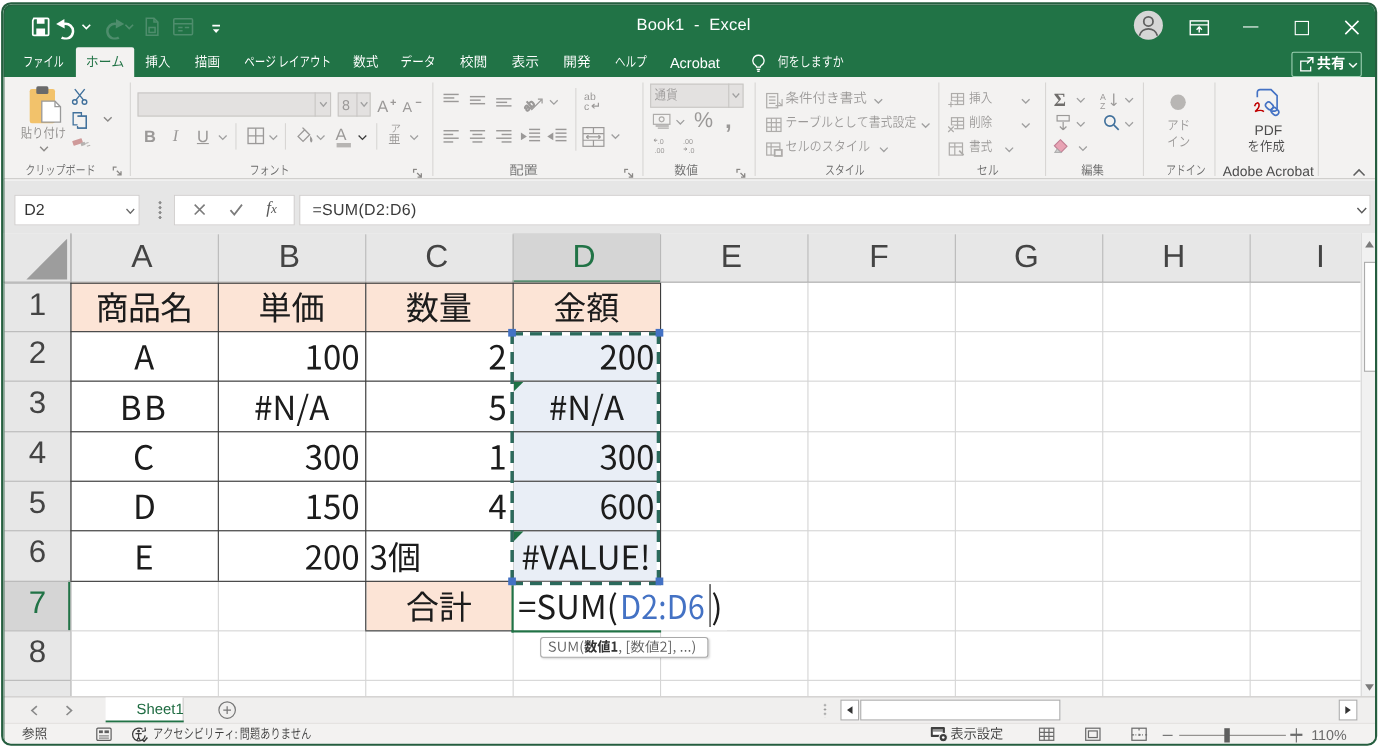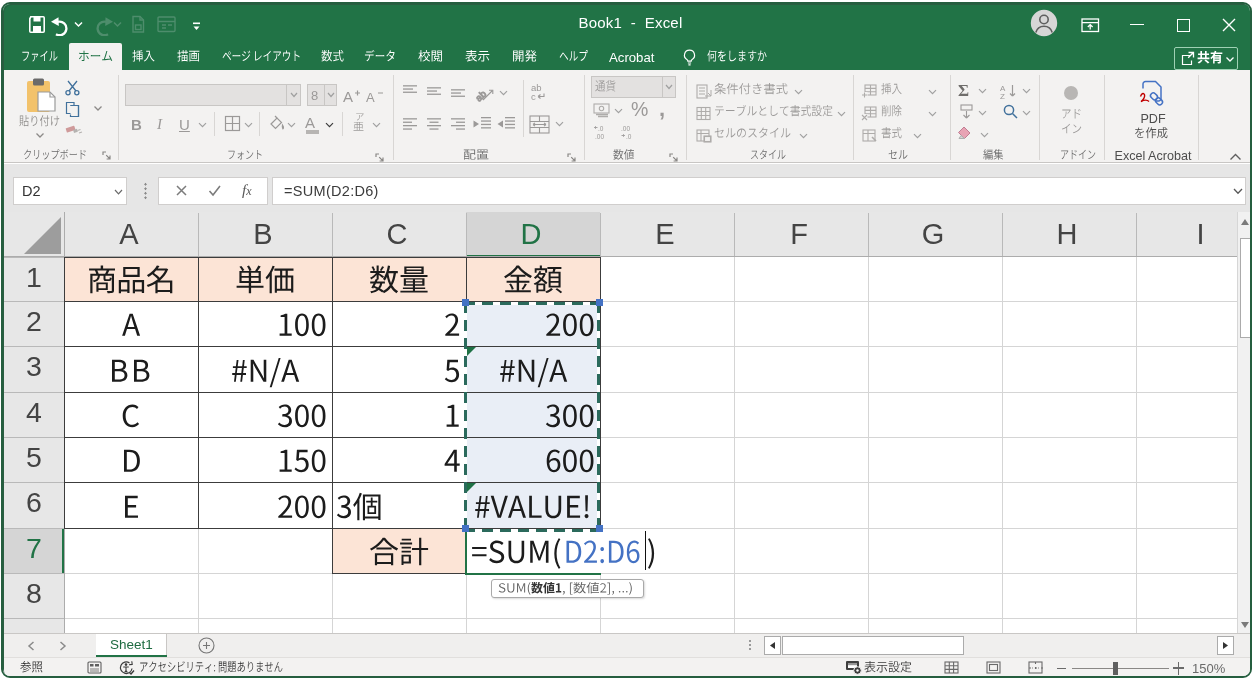--- a/index.html
+++ b/index.html
@@ -176,21 +176,21 @@
 <div style="position:absolute;left:979.8px;top:145.5px">
       <svg width="20" height="15" viewBox="0 0 20 15" style="overflow:visible;display:block">
         <path transform="translate(0,8.8) scale(0.8836,1)" d="M4.6 -9.0V-8.3H10.9V-9.0ZM3.3 -3.0C3.6 -2.3 3.8 -1.4 3.9 -0.9L4.5 -1.1C4.4 -1.6 4.2 -2.5 3.9 -3.2ZM1.1 -3.1C0.9 -2.1 0.7 -1.1 0.3 -0.3C0.5 -0.3 0.8 -0.2 0.9 -0.1C1.3 -0.8 1.6 -1.9 1.7 -3.0ZM5.0 -7.5V-4.9C5.0 -3.4 4.9 -1.3 3.7 0.3C3.9 0.4 4.2 0.6 4.3 0.7C5.1 -0.3 5.4 -1.6 5.6 -2.9V0.9H6.2V-1.4H7.1V0.8H7.7V-1.4H8.6V0.8H9.2V-1.4H10.2V0.1C10.2 0.2 10.2 0.3 10.1 0.3C10.0 0.3 9.8 0.3 9.4 0.3C9.5 0.4 9.6 0.7 9.7 0.9C10.1 0.9 10.4 0.9 10.6 0.8C10.8 0.7 10.9 0.5 10.9 0.2V-4.0H5.7L5.7 -4.9H10.6V-7.5ZM7.1 -2.0H6.2V-3.4H7.1ZM7.7 -2.0V-3.4H8.6V-2.0ZM9.2 -2.0V-3.4H10.2V-2.0ZM5.7 -6.9H9.9V-5.5H5.7ZM0.3 -4.6 0.4 -3.9 2.2 -4.0V0.9H2.9V-4.0L3.8 -4.1C3.9 -3.8 4.0 -3.5 4.0 -3.3L4.7 -3.6C4.5 -4.2 4.1 -5.2 3.6 -6.0L3.1 -5.8C3.3 -5.5 3.4 -5.1 3.6 -4.8L1.9 -4.7C2.7 -5.7 3.5 -7.0 4.2 -8.1L3.5 -8.4C3.2 -7.8 2.8 -7.0 2.3 -6.3C2.1 -6.5 1.9 -6.8 1.7 -7.0C2.1 -7.7 2.6 -8.7 3.0 -9.5L2.3 -9.7C2.1 -9.1 1.6 -8.1 1.3 -7.5L0.9 -7.9L0.5 -7.4C1.0 -6.9 1.6 -6.2 1.9 -5.6C1.7 -5.3 1.4 -4.9 1.2 -4.6Z M14.7 -9.7C14.2 -8.7 13.2 -7.3 11.9 -6.3C12.1 -6.2 12.4 -5.9 12.5 -5.8C12.9 -6.1 13.3 -6.5 13.6 -6.9V-3.4H17.0V-2.6H12.2V-2.0H16.3C15.2 -1.1 13.4 -0.3 12.0 0.1C12.1 0.3 12.4 0.6 12.5 0.8C14.0 0.3 15.8 -0.6 17.0 -1.7V0.9H17.8V-1.7C18.9 -0.7 20.8 0.2 22.3 0.7C22.4 0.5 22.6 0.2 22.8 0.0C21.3 -0.3 19.6 -1.1 18.5 -2.0H22.6V-2.6H17.8V-3.4H22.3V-4.0H17.9V-4.9H21.4V-5.5H17.9V-6.3H21.3V-6.9H17.9V-7.7H21.8V-8.3H17.9C18.1 -8.7 18.4 -9.2 18.6 -9.6L17.7 -9.7C17.6 -9.3 17.3 -8.8 17.1 -8.3H14.8C15.0 -8.8 15.3 -9.2 15.5 -9.6ZM17.2 -6.3V-5.5H14.4V-6.3ZM17.2 -6.9H14.4V-7.7H17.2ZM17.2 -4.9V-4.0H14.4V-4.9Z" fill="#6a6a6a"></path>
       </svg>
     </div>
 <div style="position:absolute;left:1057.0px;top:145.5px">
       <svg width="36" height="15" viewBox="0 0 36 15" style="overflow:visible;display:block">
         <path transform="translate(0,8.8) scale(0.7759,1)" d="M10.8 -7.8 10.2 -8.3C10.1 -8.3 9.7 -8.3 9.5 -8.3C8.8 -8.3 3.3 -8.3 2.8 -8.3C2.3 -8.3 1.9 -8.3 1.5 -8.4V-7.4C1.9 -7.4 2.3 -7.5 2.8 -7.5C3.3 -7.5 8.6 -7.5 9.5 -7.5C9.1 -6.7 8.0 -5.4 6.9 -4.8L7.6 -4.3C8.9 -5.2 10.0 -6.7 10.5 -7.5C10.5 -7.6 10.7 -7.7 10.8 -7.8ZM6.1 -6.3H5.2C5.2 -6.0 5.3 -5.8 5.3 -5.5C5.3 -3.6 5.0 -1.8 3.1 -0.7C2.8 -0.5 2.4 -0.3 2.1 -0.2L2.9 0.4C5.8 -1.0 6.1 -3.1 6.1 -6.3Z M19.2 -8.3 18.6 -8.0C19.0 -7.5 19.3 -6.9 19.6 -6.3L20.2 -6.6C19.9 -7.1 19.4 -7.9 19.2 -8.3ZM20.5 -8.9 20.0 -8.6C20.3 -8.1 20.7 -7.4 21.0 -6.9L21.6 -7.1C21.3 -7.7 20.8 -8.5 20.5 -8.9ZM15.2 -0.9C15.2 -0.4 15.2 0.1 15.1 0.5H16.1C16.1 0.1 16.1 -0.5 16.1 -0.9L16.0 -4.8C17.3 -4.4 19.4 -3.6 20.7 -2.9L21.0 -3.8C19.8 -4.4 17.6 -5.2 16.0 -5.7V-7.6C16.0 -7.9 16.1 -8.4 16.1 -8.8H15.1C15.2 -8.4 15.2 -7.9 15.2 -7.6C15.2 -6.6 15.2 -1.5 15.2 -0.9Z M24.2 -4.1 24.7 -3.3C26.3 -3.8 27.9 -4.5 29.1 -5.2V-0.9C29.1 -0.4 29.1 0.1 29.1 0.3H30.1C30.0 0.1 30.0 -0.4 30.0 -0.9V-5.8C31.2 -6.6 32.3 -7.5 33.2 -8.4L32.5 -9.0C31.7 -8.1 30.5 -7.1 29.3 -6.3C28.0 -5.5 26.2 -4.7 24.2 -4.1Z M37.4 -8.4 36.8 -7.8C37.7 -7.2 39.1 -6.0 39.7 -5.4L40.3 -6.1C39.7 -6.7 38.2 -7.9 37.4 -8.4ZM36.5 -0.7 37.0 0.2C39.0 -0.2 40.5 -0.9 41.6 -1.6C43.4 -2.7 44.7 -4.3 45.5 -5.7L45.0 -6.6C44.3 -5.2 42.9 -3.5 41.2 -2.4C40.1 -1.7 38.5 -1.0 36.5 -0.7Z" fill="#6a6a6a"></path>
       </svg>
     </div>
-<div class="abs" style="left:1104px;top:145px;width:92px;text-align:center;font-size:12.6px;color:#4d4d4d">Excel Acrobat</div>
+<div class="abs" style="left:1104px;top:145px;width:92px;text-align:center;font-size:12.6px;color:#4d4d4d">Adobe Acrobat</div>
 <svg class="abs" style="left:99px;top:147px" width="11" height="11" viewBox="0 0 11 11" fill="none" stroke="#8a8886" stroke-width="1.2">
       <path d="M1 4 V1 h3 M4.2 4.2 8 8 M8 4.6 V8 h-3.4"></path>
     </svg>
 <svg class="abs" style="left:372px;top:149px" width="11" height="11" viewBox="0 0 11 11" fill="none" stroke="#8a8886" stroke-width="1.2">
       <path d="M1 4 V1 h3 M4.2 4.2 8 8 M8 4.6 V8 h-3.4"></path>
     </svg>
 <svg class="abs" style="left:564px;top:149px" width="11" height="11" viewBox="0 0 11 11" fill="none" stroke="#8a8886" stroke-width="1.2">
       <path d="M1 4 V1 h3 M4.2 4.2 8 8 M8 4.6 V8 h-3.4"></path>
     </svg>
 <svg class="abs" style="left:666px;top:149px" width="11" height="11" viewBox="0 0 11 11" fill="none" stroke="#8a8886" stroke-width="1.2">
@@ -802,21 +802,21 @@
     </svg>
 <div class="abs" style="left:0;top:629px;width:1251px;height:24px;background:#f0efee;border-top:1px solid #c9c7c5"></div>
 <svg class="abs" style="left:24px;top:637px" width="8" height="10" viewBox="0 0 8 10">
       <path d="M6.5 1 2 5 6.5 9" stroke="#8a8a8a" stroke-width="1.5" fill="none"></path>
     </svg>
 <svg class="abs" style="left:56px;top:637px" width="8" height="10" viewBox="0 0 8 10">
       <path d="M1.5 1 6 5 1.5 9" stroke="#8a8a8a" stroke-width="1.5" fill="none"></path>
     </svg>
 <div class="abs" style="left:93px;top:630px;width:71px;height:23px;background:#fff;border-right:1px solid #c9c7c5"></div>
 <div class="abs" style="left:93px;top:650.5px;width:71px;height:2.5px;background:#217346"></div>
-<div class="abs" style="left:93px;top:633px;width:71px;text-align:center;font-size:13.5px;color:#1e6b41">Sheet1</div>
+<div class="abs" style="left:93px;top:633px;width:71px;text-align:right;font-size:13.5px;color:#1e6b41">Sheet1</div>
 <svg class="abs" style="left:195px;top:633px" width="17" height="17" viewBox="0 0 17 17" fill="none" stroke="#767676" stroke-width="1.1">
 <circle cx="8.5" cy="8.5" r="7.5"></circle>
       <path d="M8.5 5 v7 M5 8.5 h7"></path>
     </svg>
 <div class="abs" style="left:745px;top:635px;width:4px;height:13px;background:radial-gradient(circle 1px, #9a9a9a 1px, transparent 1.1px);background-size:4px 4px"></div>
 <div class="abs" style="left:761px;top:632px;width:17px;height:19px;background:#fff;border:1px solid #ababab"></div>
 <svg class="abs" style="left:766px;top:637px" width="7" height="9" viewBox="0 0 7 9">
       <path d="M6 1 1 4.5 6 8 z" fill="#333"></path>
     </svg>
 <div class="abs" style="left:779px;top:632px;width:182px;height:19px;background:#fff;border:1px solid #ababab"></div>
@@ -872,14 +872,14 @@
       <rect x="1" y="1" width="13" height="11"></rect>
       <path d="M1 7 h4 m2 0 h4 m2 0 h2 M7.5 1 v3 m0 2 v3" stroke-dasharray="2 1.2"></path>
     </svg>
 <div class="abs" style="left:1054px;top:663.5px;width:9px;height:1.6px;background:#6a6a6a"></div>
 <div class="abs" style="left:1069px;top:664px;width:97px;height:1.4px;background:#8a8886"></div>
 <div class="abs" style="left:1110px;top:658px;width:4.5px;height:13px;background:#5f5f5f"></div>
 <div class="abs" style="left:1170px;top:657.5px;width:11px;height:13px">
       <div style="position:absolute;left:0;top:5.6px;width:11px;height:1.6px;background:#6a6a6a"></div>
       <div style="position:absolute;left:4.7px;top:0;width:1.6px;height:13px;background:#6a6a6a"></div>
     </div>
-<div class="abs" style="left:1189px;top:657px;font-size:13px;color:#6a6a6a">150%</div>
+<div class="abs" style="left:1189px;top:657px;font-size:13px;color:#6a6a6a">110%</div>
 <div class="abs" style="left:0;top:0;width:1251px;height:676px;border:1.6px solid #2a5e41;border-radius:9px;pointer-events:none"></div>
 </div>
 </body></html>

